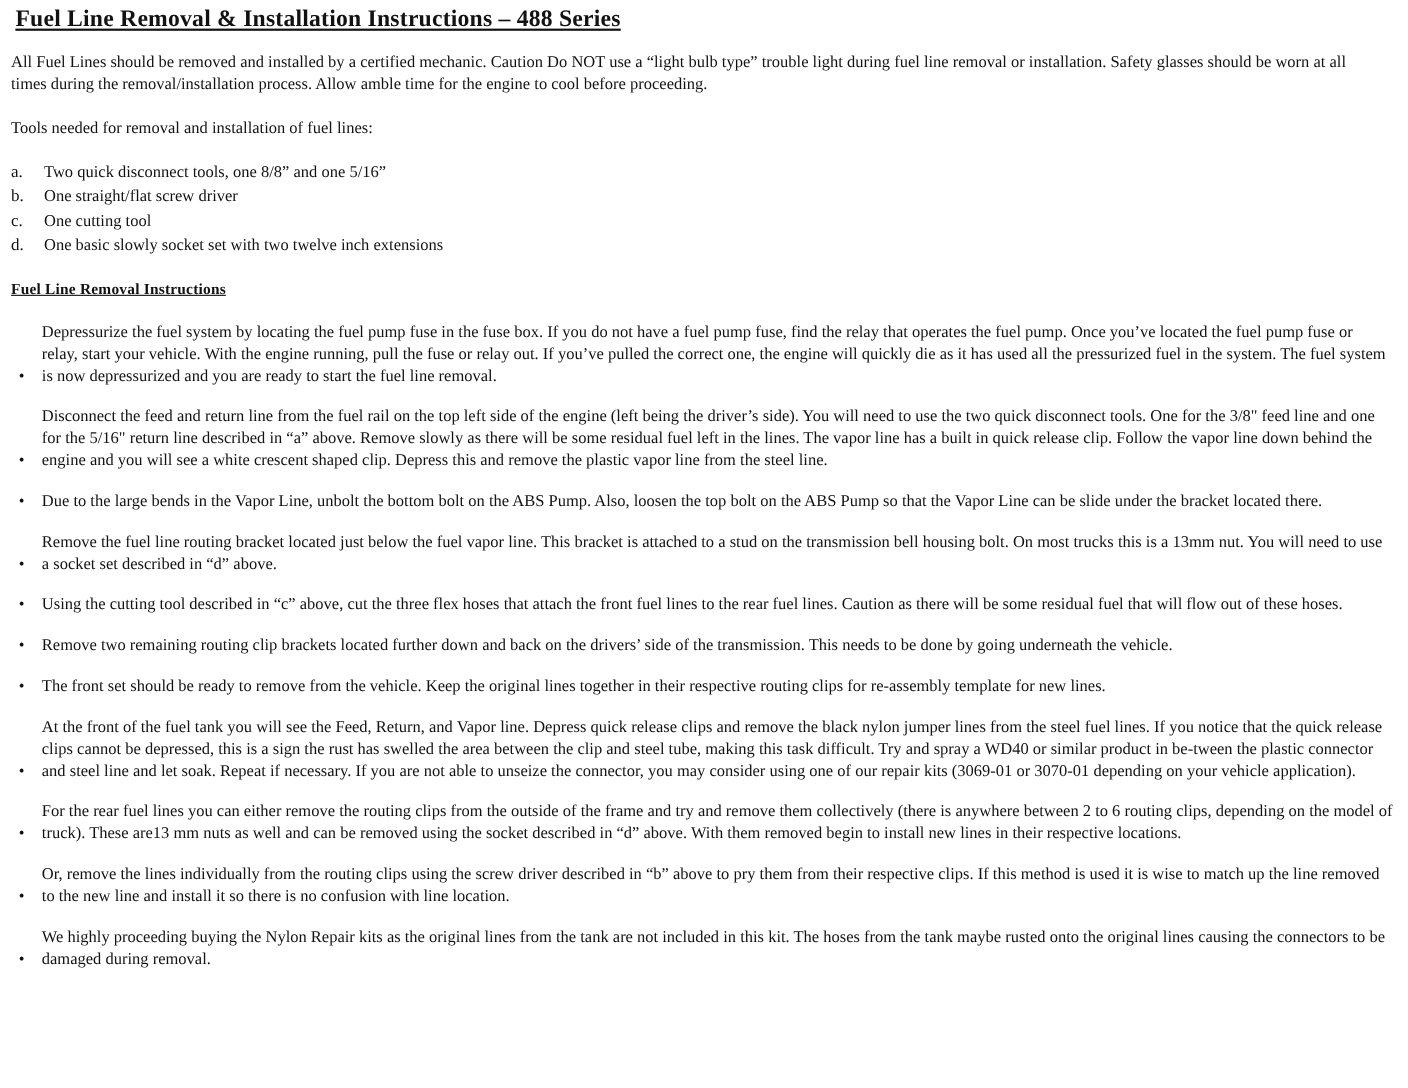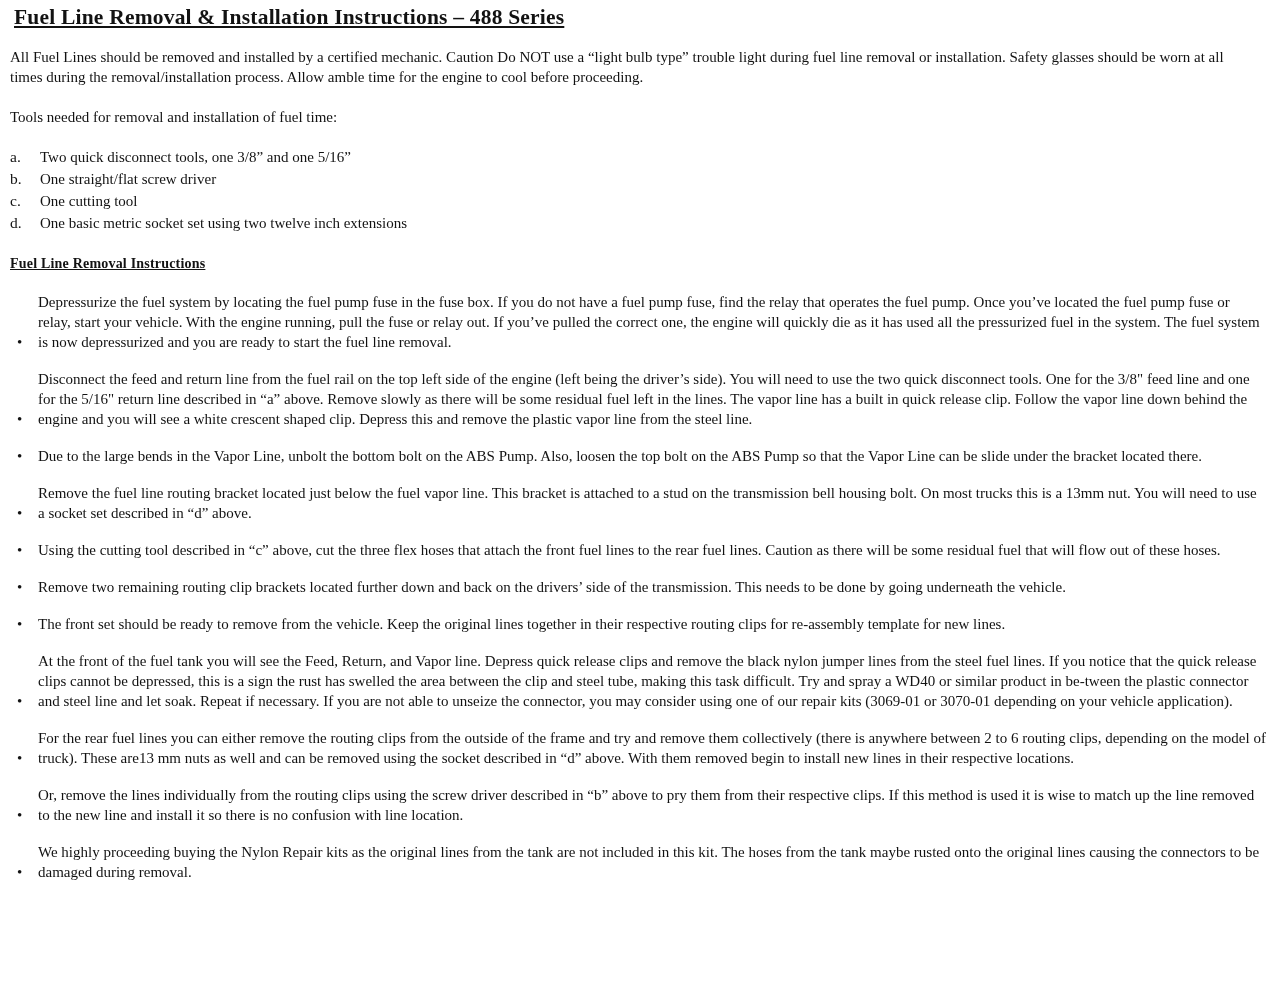--- a/index.html
+++ b/index.html
@@ -84,38 +84,38 @@
 </style>
 </head>
 <body>
 
 <div class="page">
 
   <h1 class="doc-title">Fuel Line Removal &amp; Installation Instructions – 488 Series</h1>
 
   <p class="body-text intro">All Fuel Lines should be removed and installed by a certified mechanic. Caution Do NOT use a “light bulb type” trouble light during fuel line removal or installation. Safety glasses should be worn at all times during the removal/installation process. Allow amble time for the engine to cool before proceeding.</p>
 
-  <p class="body-text tools-heading">Tools needed for removal and installation of fuel time:</p>
+  <p class="body-text tools-heading">Tools needed for removal and installation of fuel lines:</p>
 
   <div class="tool-list body-text">
     <div class="tool-row">
       <span class="tool-letter">a.</span>
-      <span class="tool-text">Two quick disconnect tools, one 3/8” and one 5/16”</span>
+      <span class="tool-text">Two quick disconnect tools, one 8/8” and one 5/16”</span>
     </div>
     <div class="tool-row">
       <span class="tool-letter">b.</span>
       <span class="tool-text">One straight/flat screw driver</span>
     </div>
     <div class="tool-row">
       <span class="tool-letter">c.</span>
       <span class="tool-text">One cutting tool</span>
     </div>
     <div class="tool-row">
       <span class="tool-letter">d.</span>
-      <span class="tool-text">One basic metric socket set using two twelve inch extensions</span>
+      <span class="tool-text">One basic slowly socket set with two twelve inch extensions</span>
     </div>
   </div>
 
   <h2 class="section-heading">Fuel Line Removal Instructions</h2>
 
   <div class="bullet-list body-text">
     <div class="bullet-item">
       <span class="bullet-marker"></span>
       <span class="bullet-text">Depressurize the fuel system by locating the fuel pump fuse in the fuse box. If you do not have a fuel pump fuse, find the relay that operates the fuel pump. Once you’ve located the fuel pump fuse or relay, start your vehicle. With the engine running, pull the fuse or relay out. If you’ve pulled the correct one, the engine will quickly die as it has used all the pressurized fuel in the system. The fuel system is now depressurized and you are ready to start the fuel line removal.</span>
     </div>

